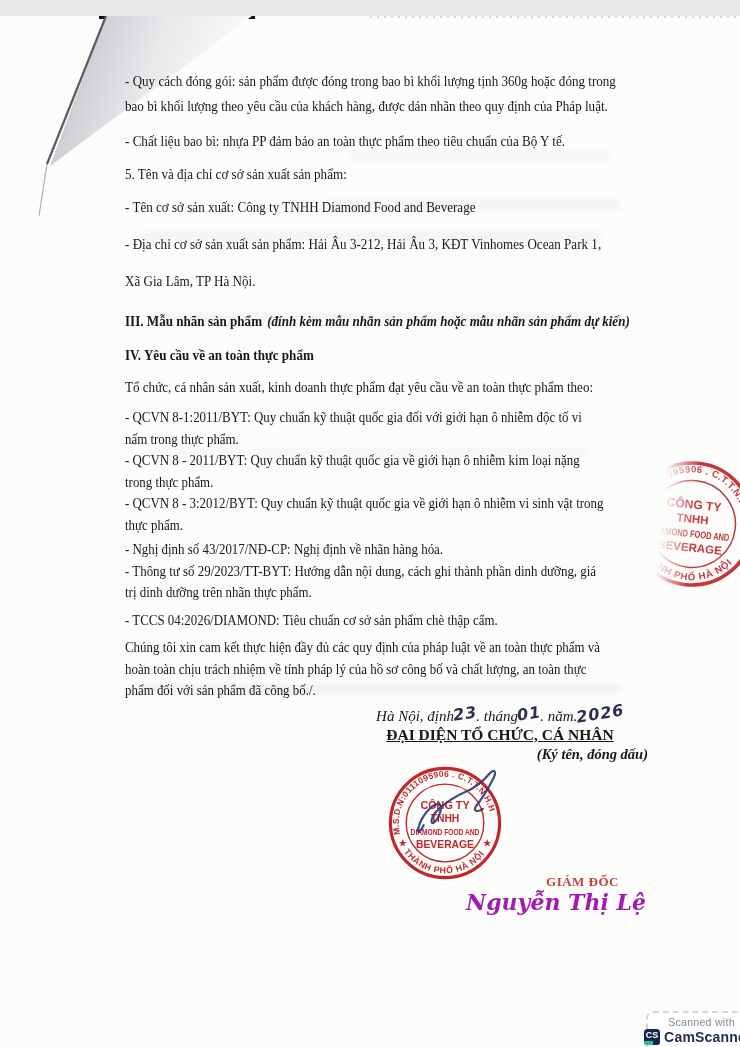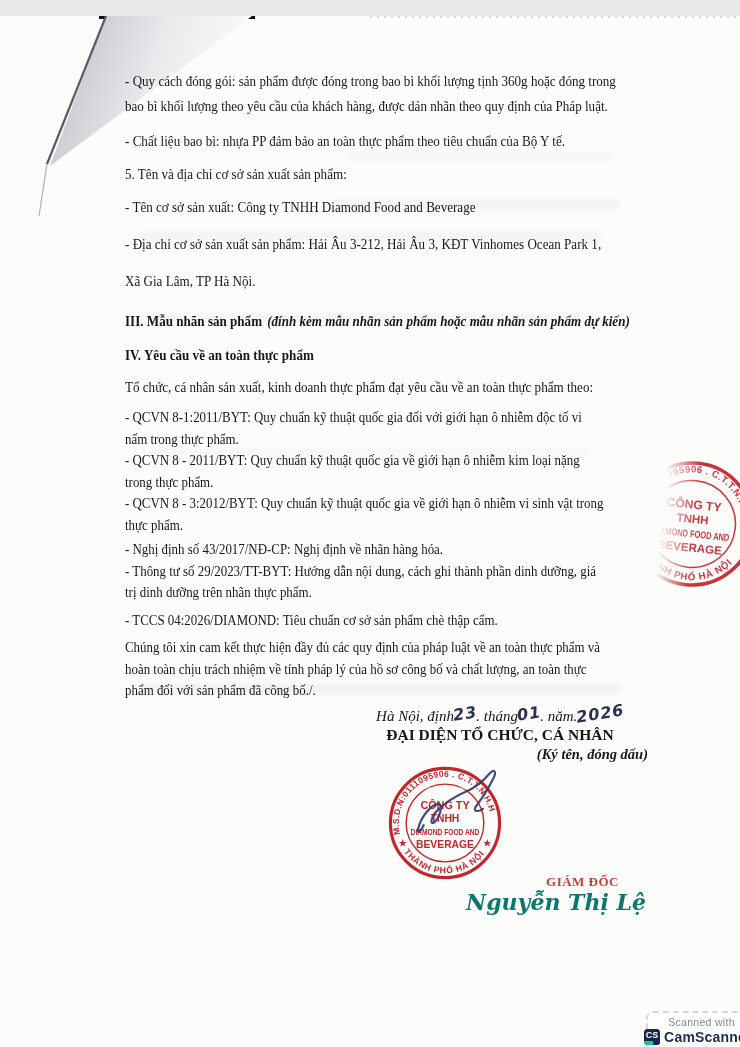--- a/index.html
+++ b/index.html
@@ -22,28 +22,28 @@
   .mb8{margin-bottom:8px;} .mb10{margin-bottom:10px;} .mb12{margin-bottom:12px;}
   .mb15{margin-bottom:15px;} .mb9{margin-bottom:9px;} .mb7{margin-bottom:7px;}
   .mb3{margin-bottom:3px;} .mb6{margin-bottom:6px;} .mb0{margin-bottom:0;}
 
   
   .sig-block{position:absolute;left:352px;top:690px;width:296px;text-align:center;}
   .date-line{font-style:italic;font-size:15px;white-space:nowrap;}
   .hand{font-family:"DejaVu Sans",sans-serif;font-style:italic;font-weight:600;color:#2a3150;
         display:inline-block;transform:rotate(-9deg);font-size:16px;position:relative;top:-2px;
         letter-spacing:1px;margin:0 -1px;}
-  .rep-title{font-weight:bold;font-size:15.5px;margin-top:1px;white-space:nowrap;}
+  .rep-title{font-weight:bold;font-size:15.5px;margin-top:1px;white-space:nowrap;text-decoration:underline;}
   .sign-note{font-weight:bold;font-style:italic;font-size:14.5px;margin-top:2px;text-align:right;}
 
   .stamp-svg{position:absolute;left:386px;top:748px;}
   .sig-scrawl{position:absolute;left:408px;top:748px;}
   .director{position:absolute;left:497px;top:858px;width:122px;text-align:right;color:#c5403c;
             font-weight:bold;font-size:13px;letter-spacing:.5px;white-space:nowrap;}
-  .signer{position:absolute;left:458px;top:873px;width:196px;text-align:center;color:#0f766e;
+  .signer{position:absolute;left:458px;top:873px;width:196px;text-align:center;color:#a21caf;
           font-weight:bold;font-style:italic;font-size:22px;white-space:nowrap;
           font-family:"DejaVu Serif",serif;}
 
   
   .edge-stamp{position:absolute;left:626px;top:442px;width:132px;height:132px;
       transform:rotate(6deg);opacity:.92;
       -webkit-mask-image:linear-gradient(to right,transparent 0 26%,rgba(0,0,0,1) 52%);
       mask-image:linear-gradient(to right,transparent 0 26%,rgba(0,0,0,1) 52%);}
 
   

